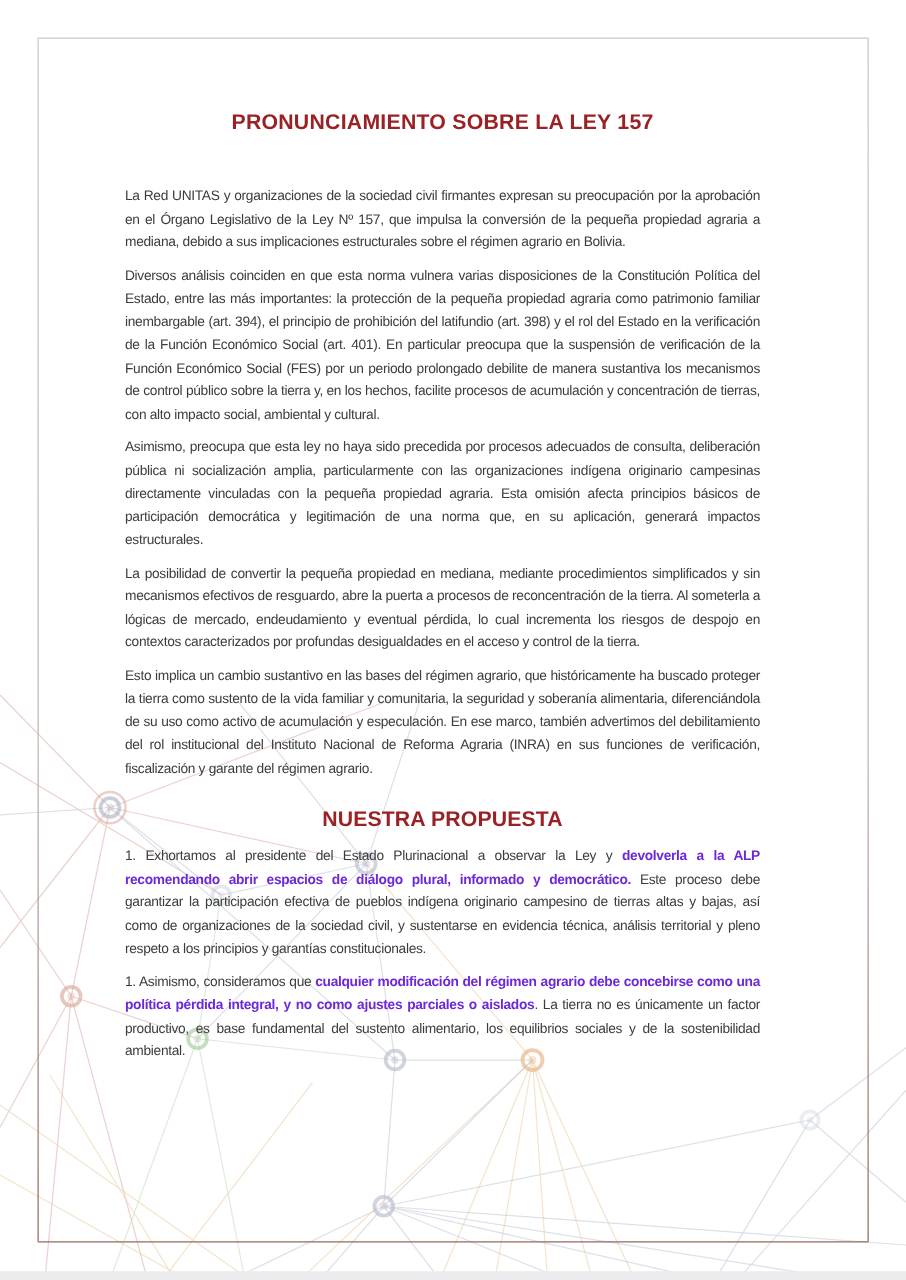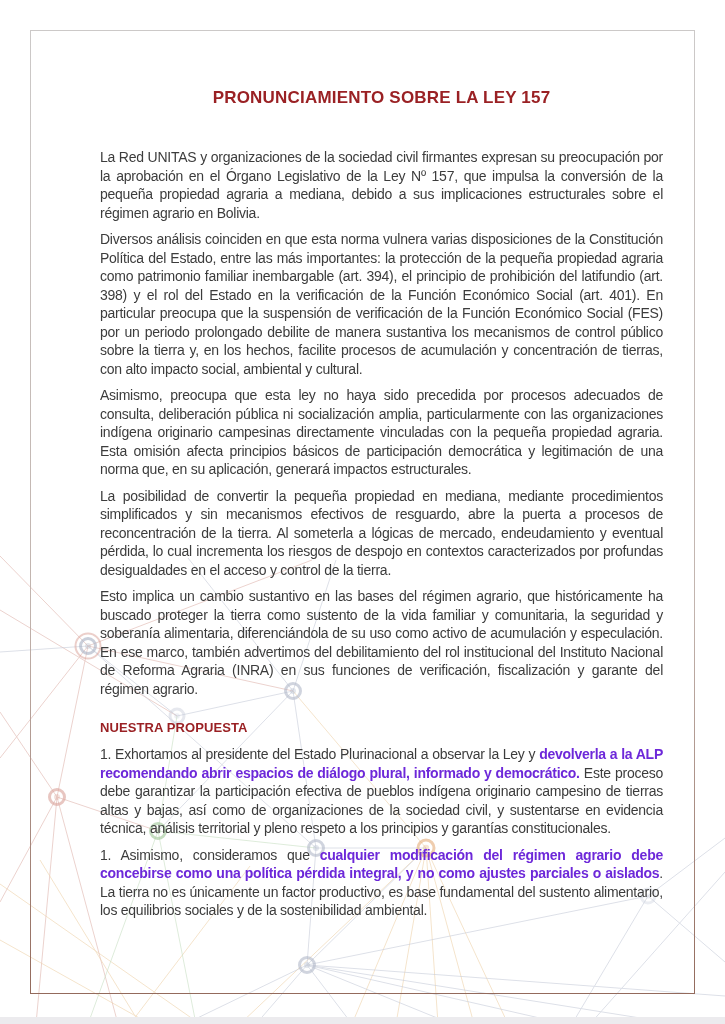--- a/index.html
+++ b/index.html
@@ -33,47 +33,48 @@
     left: 30px; top: 30px;
     width: 663px; height: 962px;
     border: 1px solid var(--frame-top);
     border-image: linear-gradient(180deg, var(--frame-top) 0%, #c2b4ae 60%, var(--frame-bottom) 100%) 1;
     z-index: 2;
     pointer-events: none;
   }
   .content {
     position: absolute;
     left: 0; top: 0; right: 0;
-    padding: 88px 62px 0 100px;
+    padding: 88px 117px 0 100px;
     z-index: 3;
   }
   h1.doc-title {
     margin: 0 0 40px 0;
     text-align: center;
     color: var(--accent);
     font-size: 17px;
     font-weight: 700;
     letter-spacing: 0.2px;
     line-height: 1.2;
   }
   p.body-par {
     margin: 0 0 8px 0;
     color: var(--text-color);
-    font-size: 14px;
+    font-size: 11px;
     line-height: 18.5px;
     letter-spacing: -0.25px;
     text-align: justify;
   }
   p.body-par strong { font-weight: 700; color: #6d28d9; }
   h2.section-heading {
     margin: 22px 0 10px 0;
     color: var(--accent);
-    font-size: 13px;
+    font-size: 17px;
     font-weight: 700;
     letter-spacing: 0.1px;
+    text-align: center;
   }
   .bottom-strip {
     position: absolute;
     left: 0; right: 0; bottom: 0;
     height: 7px;
     background: var(--strip);
     z-index: 4;
   }
 </style>
 </head>

